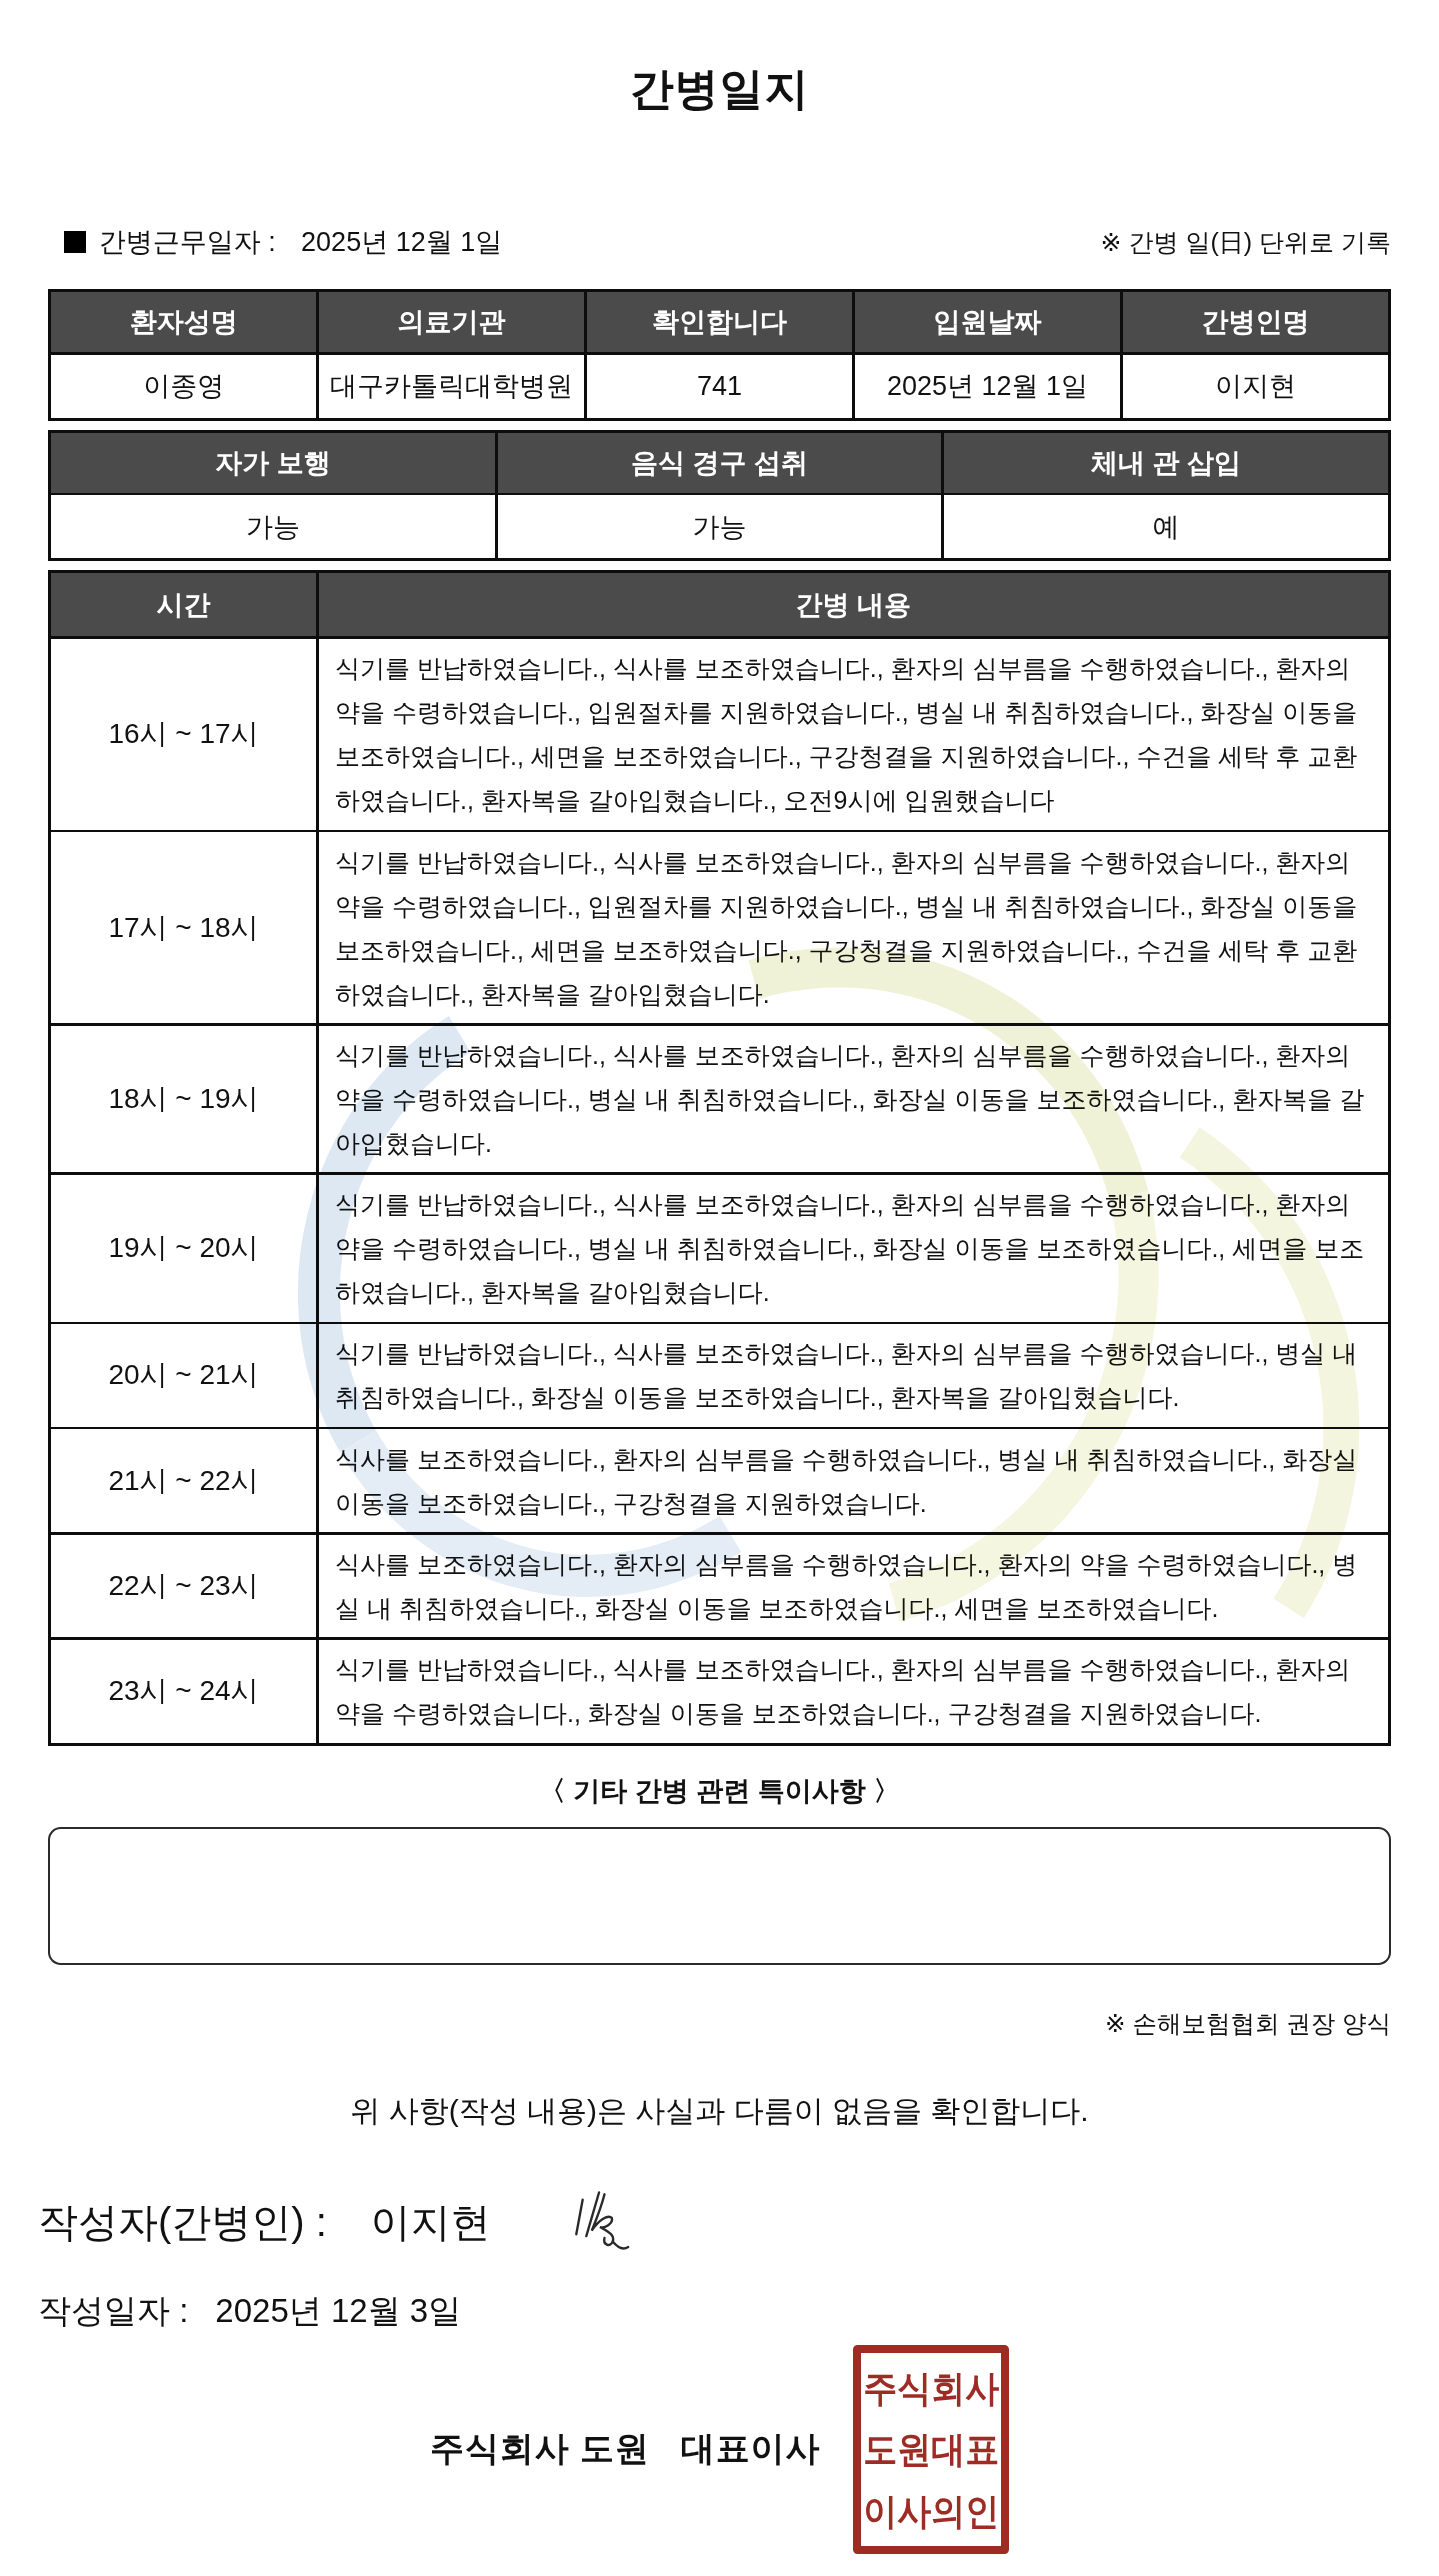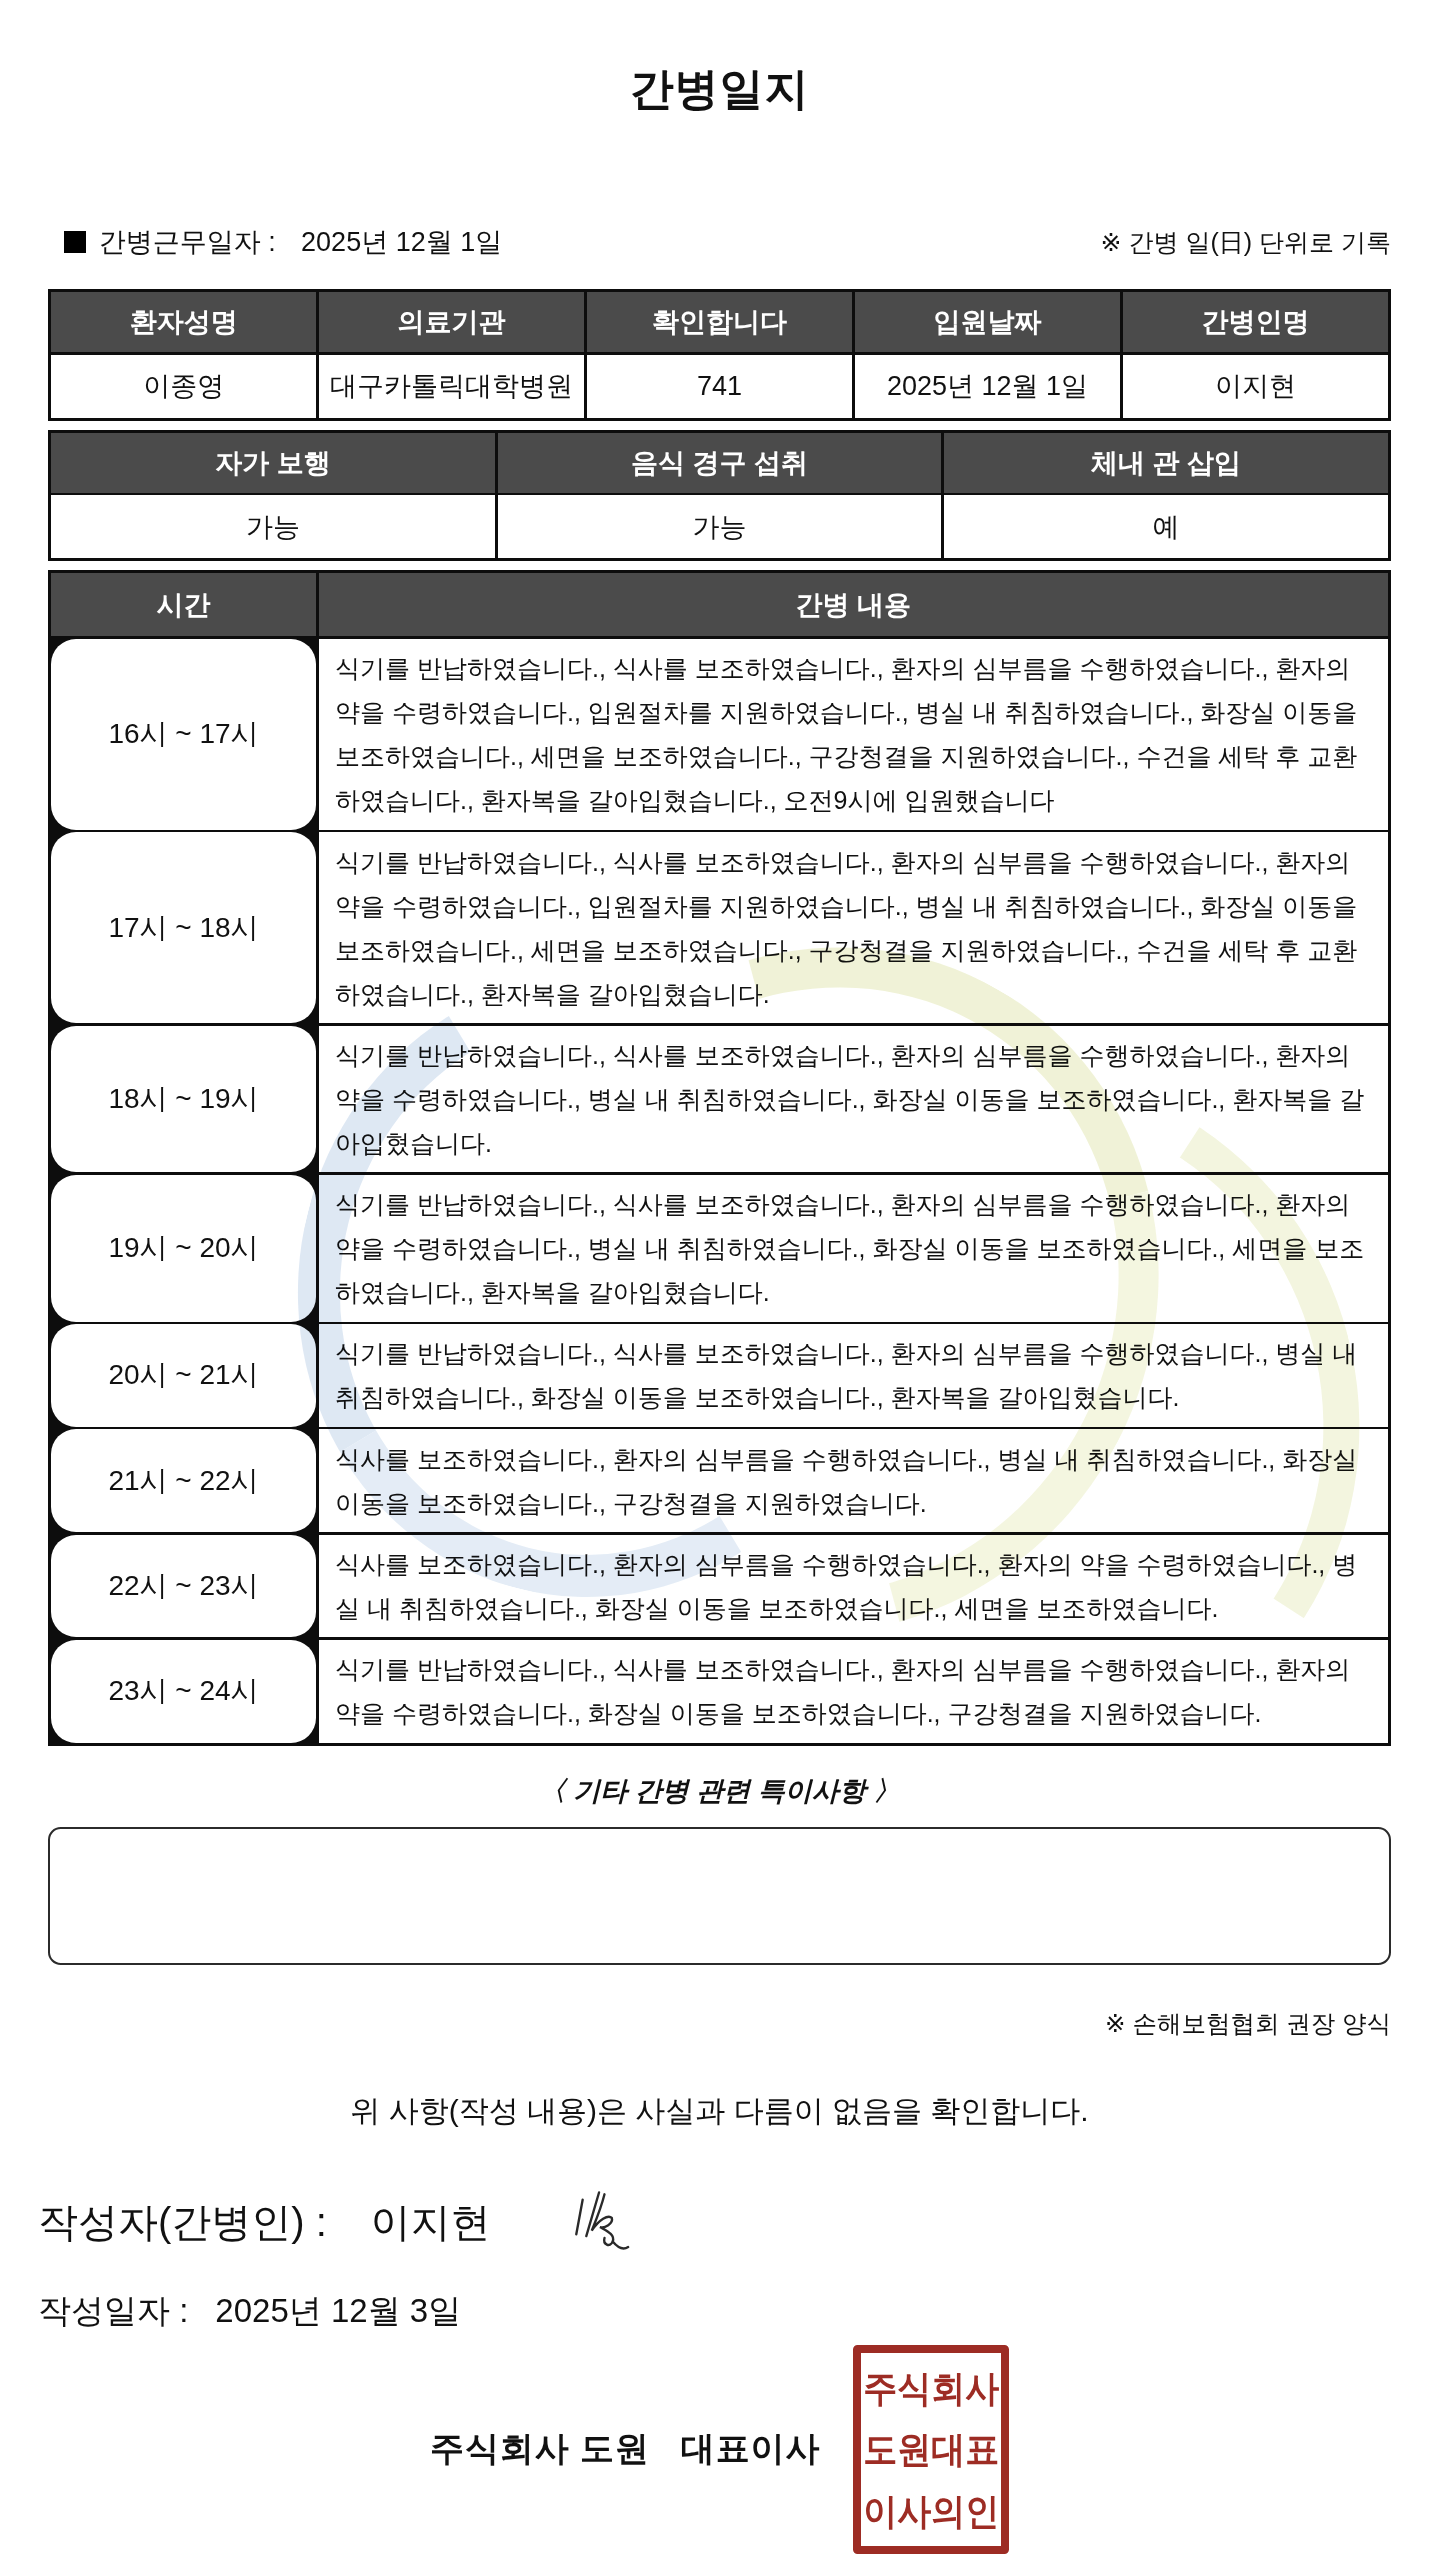--- a/index.html
+++ b/index.html
@@ -21,27 +21,27 @@
   
   .tbl{margin:0 48px;background:#0d0d0d;border:3.6px solid #0d0d0d;display:grid;gap:2.7px;}
   .tbl.cols5{grid-template-columns:repeat(5,1fr);}
   .tbl.cols3{grid-template-columns:repeat(3,1fr);}
   .tbl.care{grid-template-columns:265px 1fr;}
   .hcell{background:#4b4b4b;color:#fff;font-weight:700;font-size:27px;
          display:flex;align-items:center;justify-content:center;height:60px;}
   .vcell{background:#fff;font-size:27px;display:flex;align-items:center;justify-content:center;height:63px;}
   .t1{margin-top:29px;} .t2{margin-top:9px;} .t3{margin-top:9px;}
   .t3 .hcell{height:63px;}
-  .time-cell{background:#fff;font-size:28px;display:flex;align-items:center;justify-content:center;border-radius:25px;}
+  .time-cell{background:#fff;font-size:28px;display:flex;align-items:center;justify-content:center;}
   .content-cell{background:#fff;font-size:25px;line-height:44px;padding:7.3px 16.3px;
                 display:flex;align-items:center;text-align:left;}
   .content-cell.h4{min-height:174px;} .content-cell.h3{min-height:131px;} .content-cell.h2{min-height:87px;}
 
   
-  .special-heading{margin-top:27px;text-align:center;font-size:27px;font-weight:700;font-style:italic;}
+  .special-heading{margin-top:27px;text-align:center;font-size:27px;font-weight:700;}
   .special-box{margin:18px 48px 0;height:134px;border:2.7px solid #2b2b2b;border-radius:12.7px;background:#fff;}
 
   .form-note{margin:42px 48px 0;text-align:right;font-size:24.5px;}
   .confirmation{margin-top:51px;text-align:center;font-size:30px;font-weight:400;}
 
   .writer-line{margin:63px 0 0 38px;font-size:40px;display:flex;align-items:flex-start;gap:23.6px;}
   .writer-line .name{margin-left:20px;}
   .sig{margin-left:54px;margin-top:-7.3px;}
   .date-line{margin:31px 0 0 38px;font-size:33px;display:flex;gap:27px;}
 

